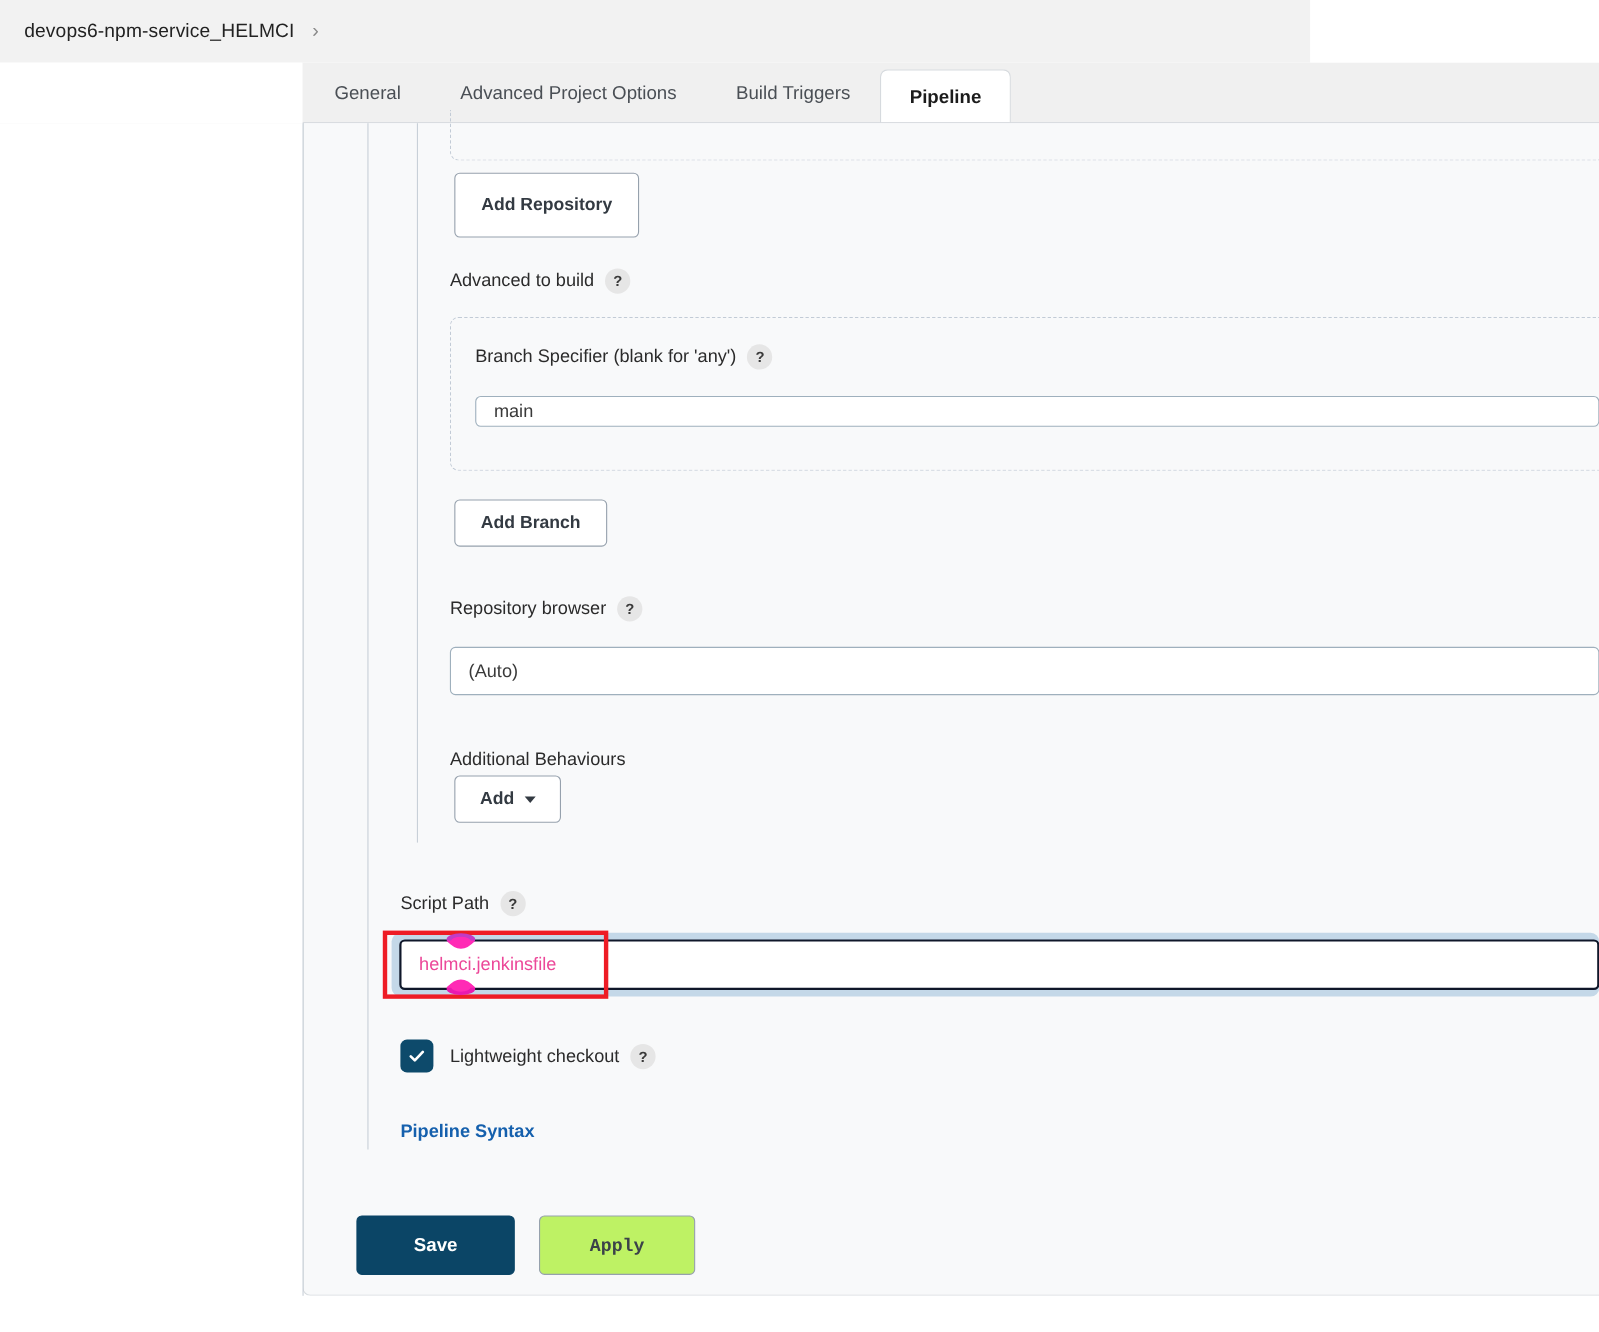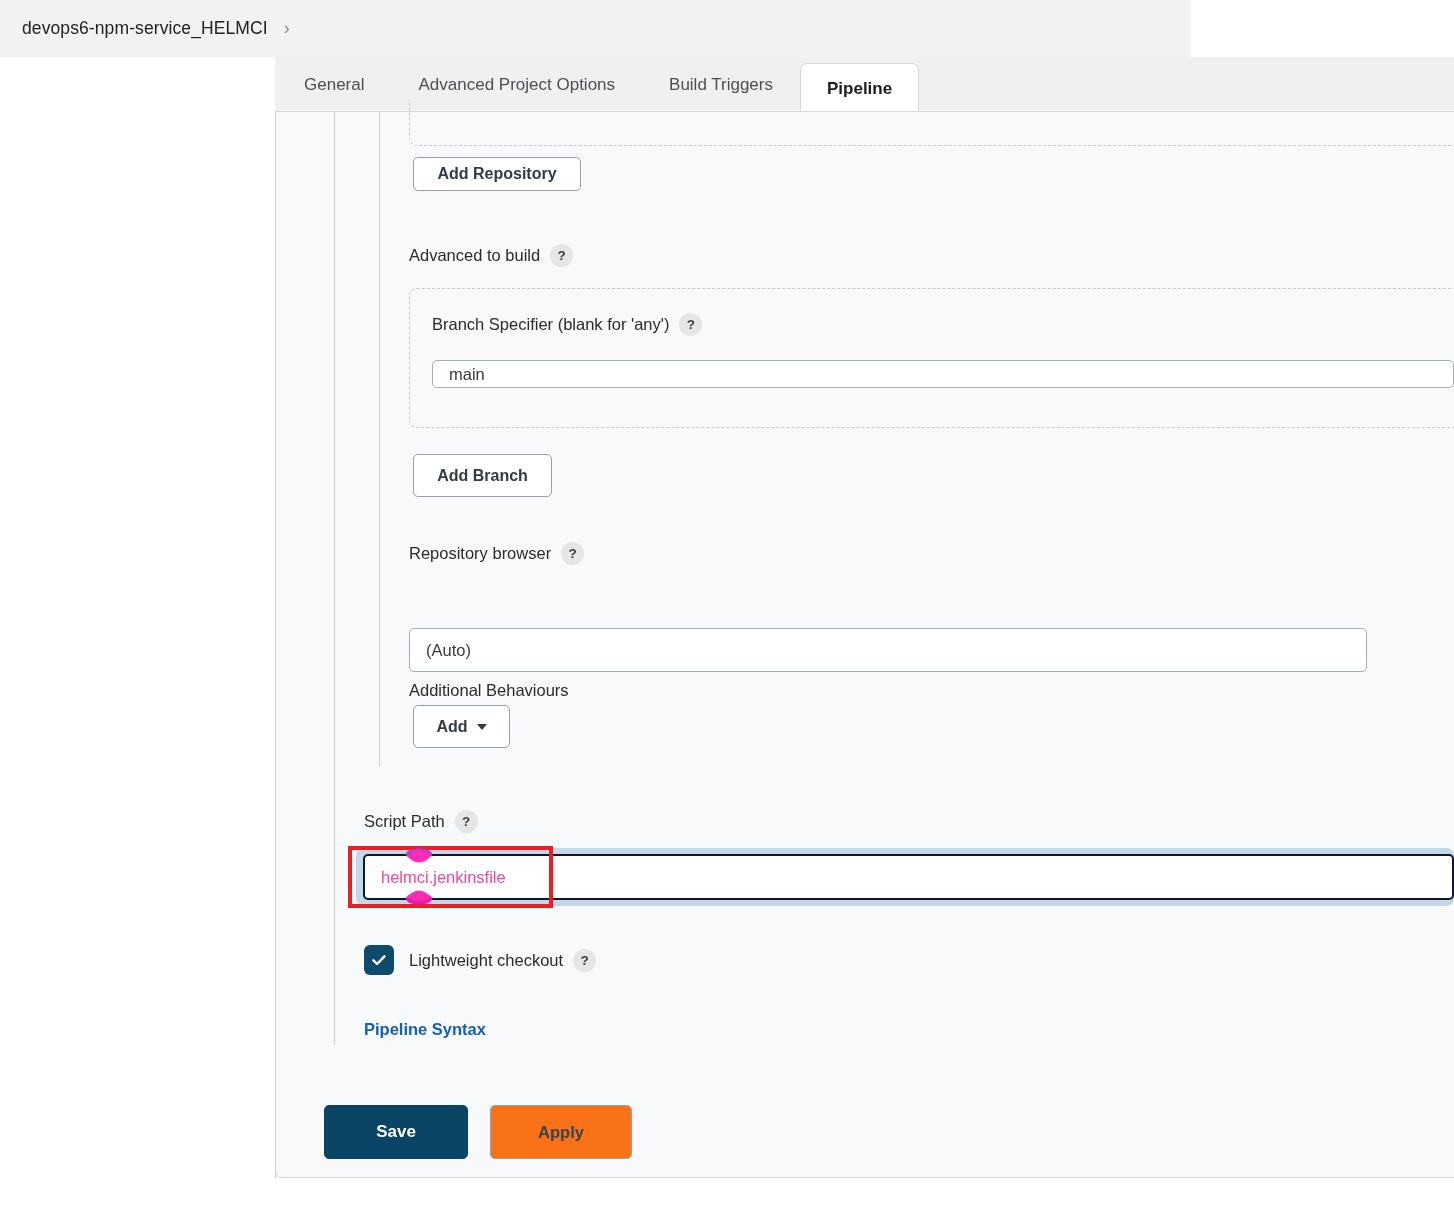--- a/index.html
+++ b/index.html
@@ -121,24 +121,24 @@
     text-decoration: none; white-space: nowrap; cursor: pointer;
   }
 
   .btn-primary {
     position: absolute; background: #0b4566; border: 1px solid #0b4566;
     border-radius: 5px; color: #ffffff; font-size: 17px; font-weight: bold;
     display: flex; align-items: center; justify-content: center;
     font-family: "Liberation Sans", sans-serif; cursor: pointer;
   }
   .btn-secondary {
-    position: absolute; background: #f97316; border: 1px solid #96a1ad;
+    position: absolute; background: #bef264; border: 1px solid #96a1ad;
     border-radius: 5px; color: #3b4249; font-size: 16.5px; font-weight: bold;
     display: flex; align-items: center; justify-content: center;
-    font-family: Liberation Sans, sans-serif; cursor: pointer;
+    font-family: Liberation Mono, monospace; cursor: pointer;
   }
 
   
   .annot-rect {
     position: absolute; border: 4px solid #ee1c25; background: transparent;
     pointer-events: none;
   }
   .marker { position: absolute; pointer-events: none; }
 
   .caret-dd {
@@ -169,21 +169,21 @@
   </div>
 
   <div class="form-panel"></div>
 
   <div class="guide" style="left:275px; top:112px; height:1066px;"></div>
   <div class="guide" style="left:334px; top:112px; height:933px;"></div>
   <div class="guide" style="left:379px; top:112px; height:654px;"></div>
 
   <div class="dashed-box" style="left:409px; top:100px; width:1045px; height:46px; border-top:none; border-radius:0 0 0 8px;"></div>
 
-  <div class="btn" style="left:413px; top:157px; width:168px; height:34px;">Add Repository</div>
+  <div class="btn" style="left:413px; top:157px; width:168px; height:59px;">Add Repository</div>
 
   <div class="label" style="left:409px; top:244px;">
     <span>Advanced to build</span>
     <span class="help-badge">?</span>
   </div>
 
   <div class="dashed-box" style="left:409px; top:288px; width:1045px; height:140px; border-radius:8px 0 0 8px;"></div>
 
   <div class="label" style="left:432px; top:313px;">
     <span>Branch Specifier (blank for 'any')</span>
@@ -192,21 +192,21 @@
 
   <div class="field" style="left:432px; top:360px; width:1022px; height:28px;">main</div>
 
   <div class="btn" style="left:413px; top:454px; width:139px; height:43px;">Add Branch</div>
 
   <div class="label" style="left:409px; top:542px;">
     <span>Repository browser</span>
     <span class="help-badge">?</span>
   </div>
 
-  <div class="field" style="left:409px; top:588px; width:958px; height:44px;margin-top:40px;">(Auto)</div>
+  <div class="field" style="left:409px; top:588px; width:1045px; height:44px;">(Auto)</div>
 
   <div class="label" style="left:409px; top:681px;">
     <span>Additional Behaviours</span>
   </div>
 
   <div class="btn" style="left:413px; top:705px; width:97px; height:43px;">
     <span>Add</span>
     <span class="caret-dd"></span>
   </div>
 

